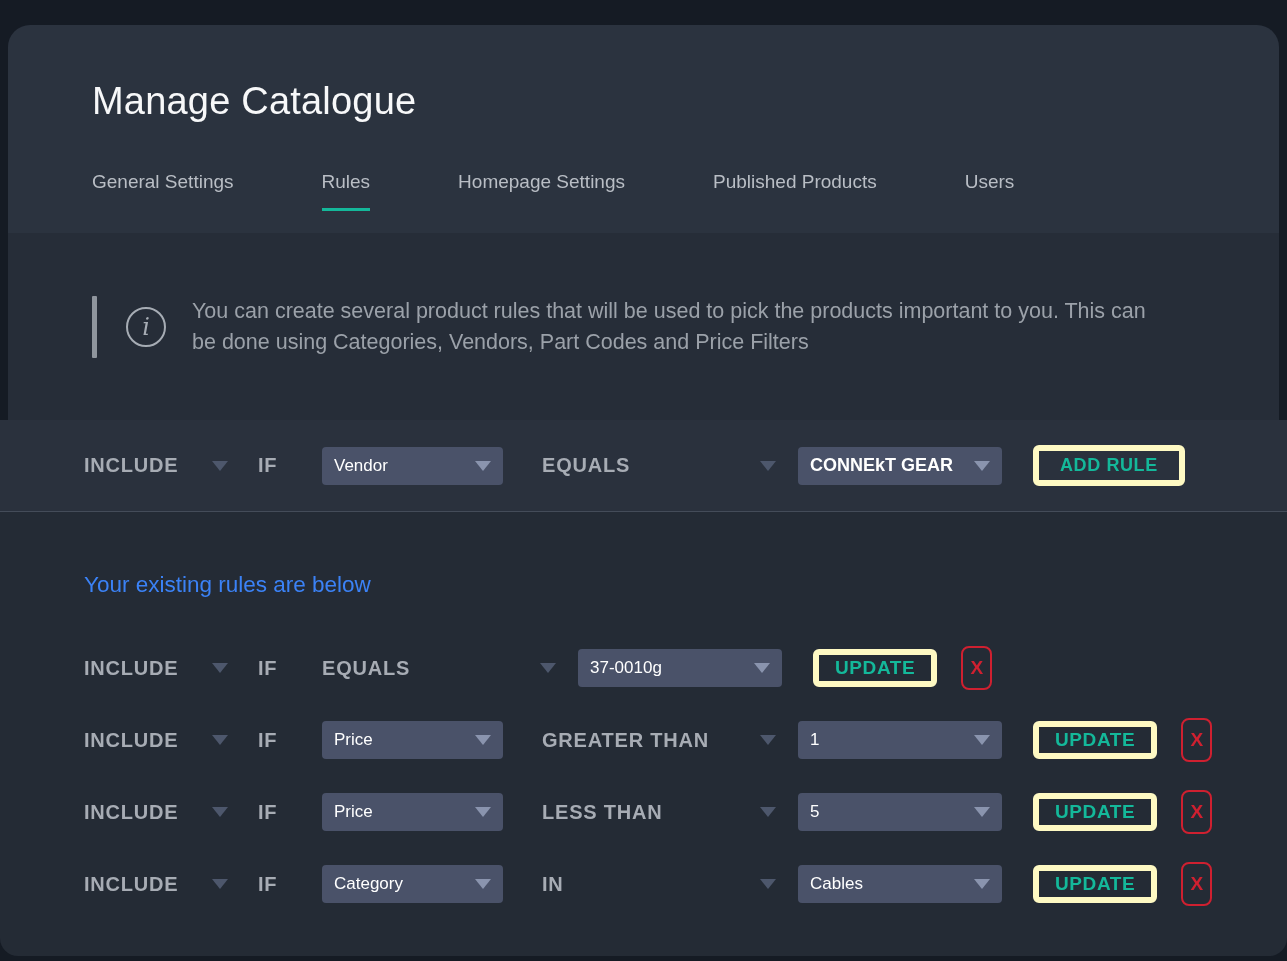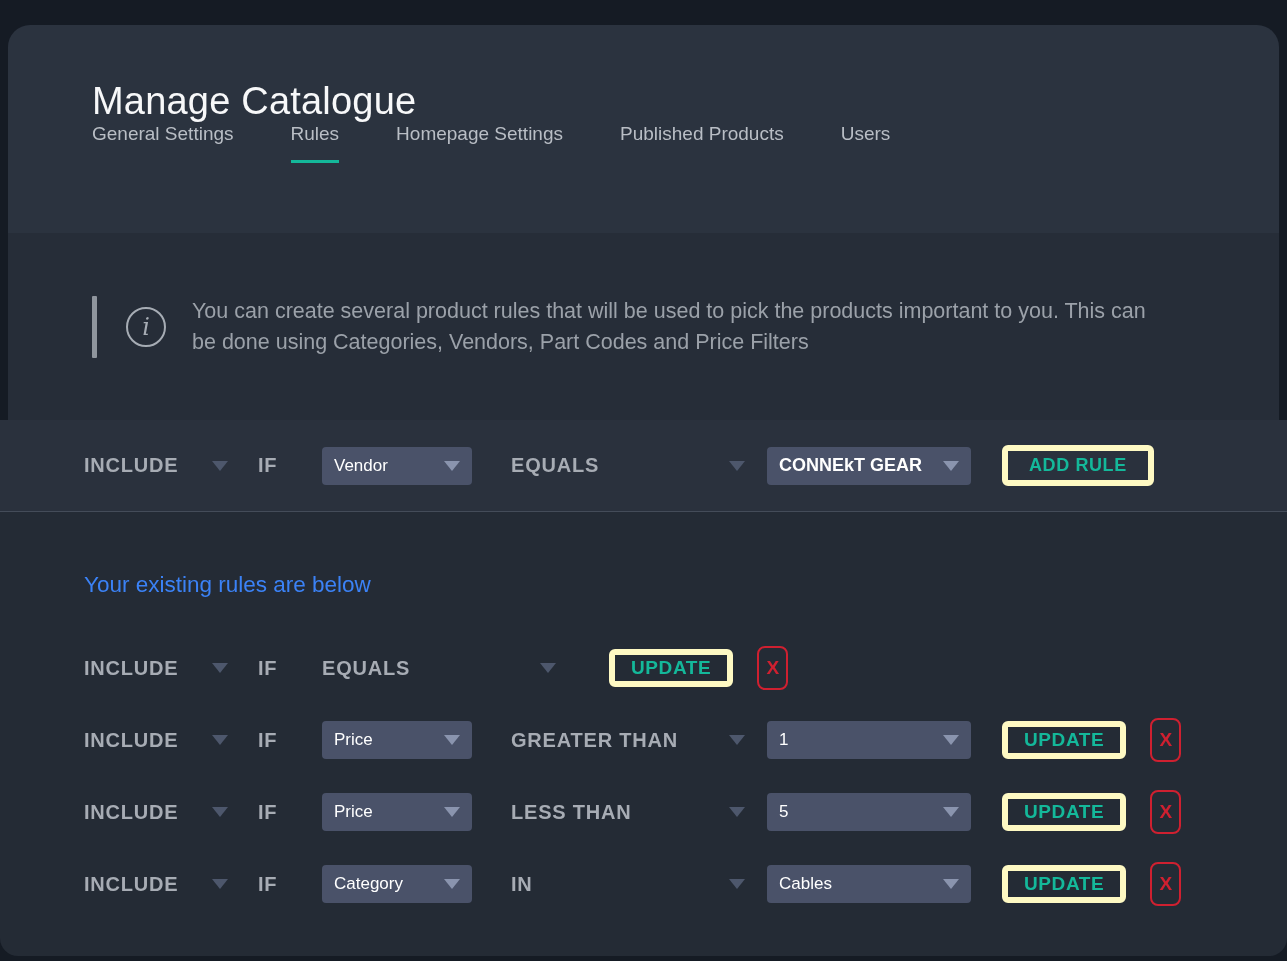--- a/index.html
+++ b/index.html
@@ -19,21 +19,21 @@
   .card-bottom {
     border-radius:0 0 18px 18px;
     overflow:hidden;
     margin:0 0 5px;
   }
   
   .header { background:#2b333f; padding:55px 0 0 84px; height:208px; }
   .title {
     color:#f7f8f9; font-size:38px; font-weight:400; letter-spacing:.2px;
   }
-  .tabs { display:flex; gap:57px; }
+  .tabs { display:flex; gap:88px; margin-top:48px; }
   .tab {
     color:#b9bec5; font-size:19px; padding-bottom:15px; cursor:pointer;
     border-bottom:3px solid transparent;
   }
   .tab.active { border-bottom-color:#14b89a; }
   
   .info-section { background:#262d38; height:187px; display:flex; align-items:center; }
   .info-inner { display:flex; align-items:center; margin-left:84px; }
   .info-bar { width:5px; height:62px; background:#8f959d; border-radius:1px; }
   .info-icon {
@@ -48,21 +48,21 @@
   }
   
   .rule-row { display:flex; align-items:center; padding-left:84px; }
   .lbl {
     color:#a7acb4; font-size:20px; font-weight:700; letter-spacing:.8px;
     white-space:nowrap;
   }
   .slot-action { width:128px; }
   .slot-caret1 { width:46px; }
   .slot-if { width:64px; }
-  .slot-field { width:150px; margin-right:39px; }
+  .slot-field { width:181px; margin-right:39px; }
   .slot-op { width:218px; }
   .slot-caret2 { width:38px; }
   .slot-value { width:204px; }
   .caret {
     width:0; height:0; display:inline-block;
     border-left:8px solid transparent; border-right:8px solid transparent;
     border-top:10px solid #4d576c; cursor:pointer;
   }
   .dropdown {
     height:38px; background:#4a5269; border-radius:4px;
@@ -151,20 +151,26 @@
   <div class="rules-section">
     <div class="rules-heading">Your existing rules are below</div>
     <div class="rules-list">
 
       <div class="rule-row">
         <span class="lbl slot-action">INCLUDE</span>
         <span class="slot-caret1"><span class="caret"></span></span>
         <span class="lbl slot-if">IF</span>
         <span class="lbl slot-op">EQUALS</span>
         <span class="slot-caret2"><span class="caret"></span></span>
+        <span class="slot-value">
+          <span class="dropdown">
+            <span class="dd-label">37-0010g</span>
+            <span class="dd-caret"></span>
+          </span>
+        </span>
         <button class="btn-teal btn-update">UPDATE</button>
         <button class="btn-x">X</button>
       </div>
 
       <div class="rule-row">
         <span class="lbl slot-action">INCLUDE</span>
         <span class="slot-caret1"><span class="caret"></span></span>
         <span class="lbl slot-if">IF</span>
         <span class="slot-field">
           <span class="dropdown">

